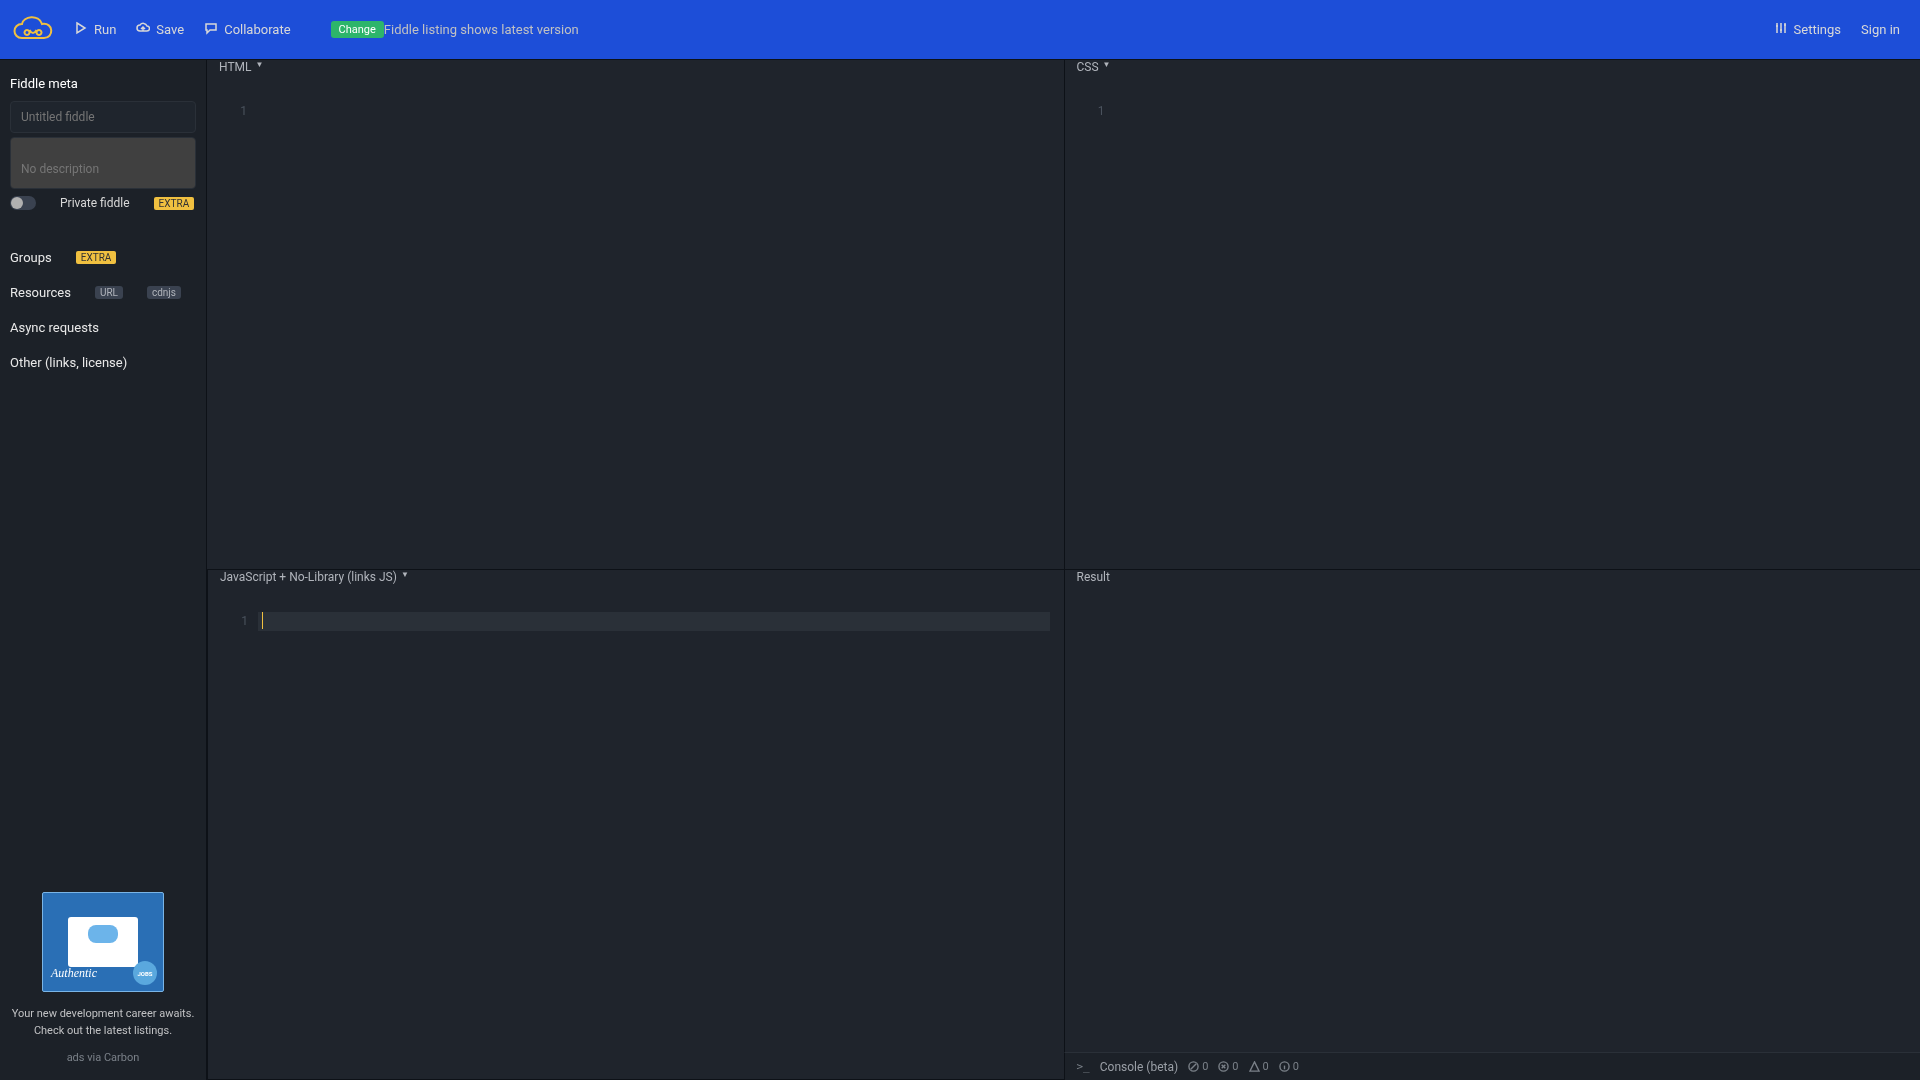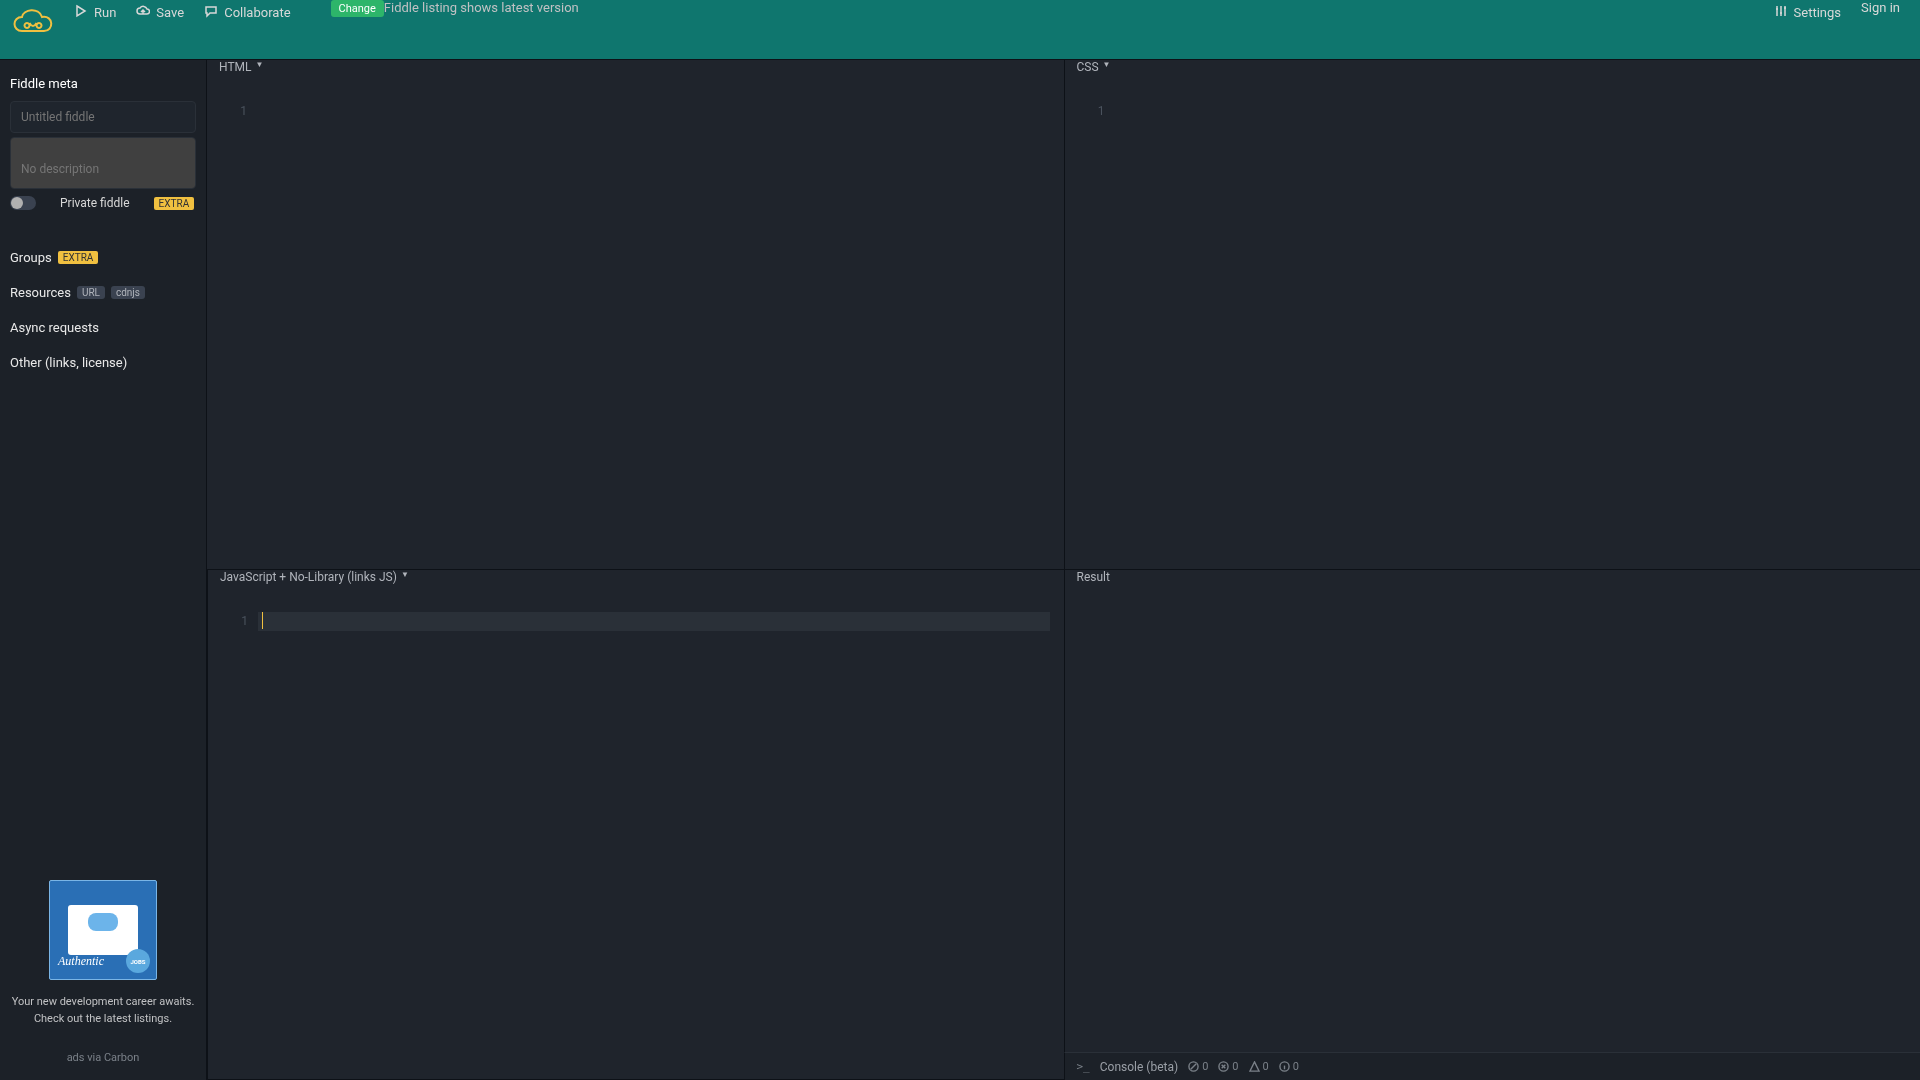--- a/index.html
+++ b/index.html
@@ -1,18 +1,18 @@
 <!DOCTYPE html>
 <html><head>
 <meta charset="utf-8">
 <style>
   *{box-sizing:border-box;margin:0;padding:0;font-family:-apple-system,BlinkMacSystemFont,"Segoe UI",Roboto,Helvetica,Arial,sans-serif}
   body{background:#1c2128;color:#c0c1c3;font-size:13px;overflow:hidden;width:1920px;height:1080px}
   
-  .topbar{height:60px;background:#0f766e;display:flex;align-items:flex-start;padding:0 10px;border-bottom:1px solid #0d1117}
+  .topbar{height:60px;background:#1d4ed8;display:flex;align-items:center;padding:0 10px;border-bottom:1px solid #0d1117}
   .logo{width:46px;height:46px;display:flex;align-items:center;justify-content:center;margin-right:8px}
   .logo svg{width:46px;height:36px}
   .tb-item{display:flex;align-items:center;gap:6px;padding:0 10px;cursor:pointer;color:#d8d8d8;height:24px;font-size:13px}
   .tb-item svg{width:14px;height:14px;stroke:#d8d8d8;fill:none;stroke-width:1.5}
   .badge-change{background:#2db56a;color:#fff;font-size:11px;padding:2px 8px;border-radius:3px;margin-left:30px}
   .change-text{color:#c0c1c3;font-size:13px;margin-left:0}
   .spacer{flex:1}
   .sign-in{padding:0 10px;cursor:pointer;font-size:13px;color:#d8d8d8}
   
   .main{display:flex;height:calc(100% - 60px)}
@@ -20,29 +20,29 @@
   .sb-top{padding:12px 10px 0 10px}
   .sb-section-title{color:#fff;font-size:13px;font-weight:400;padding:4px 0 10px 0}
   .sb-input{width:100%;background:#1f252d;border:1px solid #2a3038;color:#9a9fa6;border-radius:4px;padding:8px 10px;font-size:12px;margin-bottom:4px}
   .sb-textarea{width:100%;background:#404040;border:1px solid #2a3038;color:#9a9fa6;border-radius:4px;padding:24px 10px;font-size:12px;height:52px;resize:none;}
   .toggle-row{display:flex;align-items:center;gap:24px;padding:4px 0 10px 0}
   .toggle{width:26px;height:14px;background:#3a4250;border-radius:7px;position:relative;cursor:pointer}
   .toggle .knob{position:absolute;left:1px;top:1px;width:12px;height:12px;background:#b0b0b0;border-radius:50%}
   .toggle-label{font-size:12px;color:#d8d8d8}
   .extra-badge{background:#f0c040;color:#333;font-size:10px;font-weight:400;padding:1px 5px;border-radius:2px}
   .sb-nav{margin-top:20px}
-  .sb-nav-item{padding:10px 0;font-size:13px;color:#e8e8e8;cursor:pointer;display:flex;align-items:center;gap:6px}
+  .sb-nav-item{padding:10px 0;font-size:13px;color:#e8e8e8;cursor:pointer;display:flex;align-items:center;gap:24px}
   .mini-badge{background:#3a4250;color:#b0b4bb;font-size:10px;padding:1px 5px;border-radius:3px}
   .ad{margin-top:auto;padding:16px 10px;text-align:center;font-size:11px;color:#9a9fa6}
-  .ad-img{width:108px;height:100px;background:#2a6fb5;border-radius:2px;margin:15px auto 14px auto;border:1px solid #7ab5e6;position:relative;display:flex;align-items:center;justify-content:center}
+  .ad-img{width:122px;height:100px;background:#2a6fb5;border-radius:2px;margin:15px auto 14px auto;border:1px solid #7ab5e6;position:relative;display:flex;align-items:center;justify-content:center}
   .ad-img .monitor{width:70px;height:50px;background:#fff;border-radius:3px;position:relative}
   .ad-img .monitor::after{content:"";position:absolute;top:8px;left:50%;transform:translateX(-50%);width:30px;height:18px;background:#6cb4ea;border-radius:8px}
   .ad-img .jobs{position:absolute;bottom:6px;right:6px;width:24px;height:24px;border-radius:50%;background:#5aa8de;display:flex;align-items:center;justify-content:center;color:#fff;font-size:6px;font-weight:700}
   .ad-img .script{position:absolute;bottom:10px;left:8px;font-family:cursive;font-style:italic;color:#fff;font-size:12px}
-  .ad-text{line-height:1.5;margin-bottom:24px;color:#c0c1c3}
+  .ad-text{line-height:1.5;margin-bottom:12px;color:#c0c1c3}
   .ad-link{font-size:11px;color:#7a8088}
   
   .editors{flex:1;display:grid;grid-template-columns:1fr 1fr;grid-template-rows:1fr 1fr;position:relative}
   .pane{border-left:1px solid #0d1117;border-bottom:1px solid #0d1117;display:flex;flex-direction:column;overflow:hidden;background:#1f242c}
   .pane:first-child{border-left:none}
   .pane-header{height:38px;display:flex;align-items:flex-start;padding:0 12px;font-size:12px;color:#b0b4bb;background:#1f242c;cursor:pointer}
   .pane-header .caret{font-size:8px;margin-left:4px}
   .code-area{flex:1;display:flex;font-family:Consolas,Monaco,monospace;font-size:13px}
   .gutter{width:50px;text-align:right;padding:6px 10px 0 0;color:#4a525d;background:#1f242c;user-select:none;font-size:12px}
   .code{flex:1;padding:6px 4px 0 4px;background:#1f242c;position:relative}

